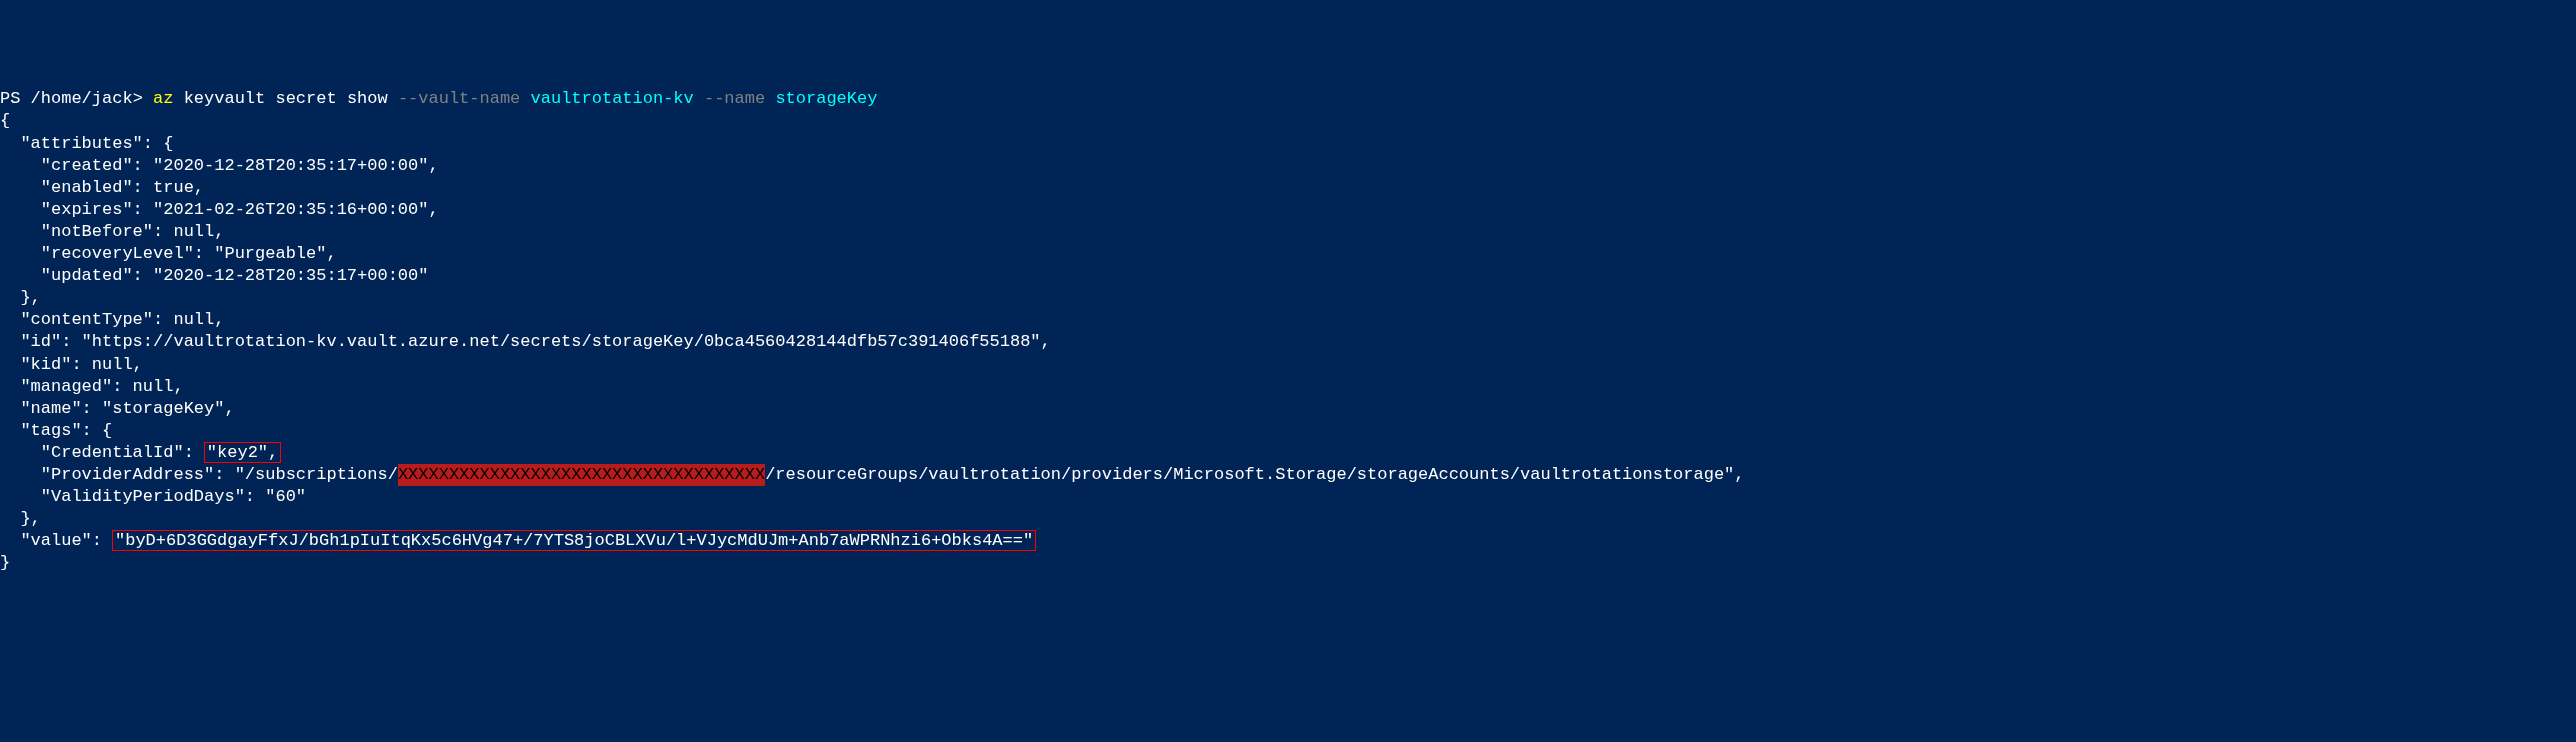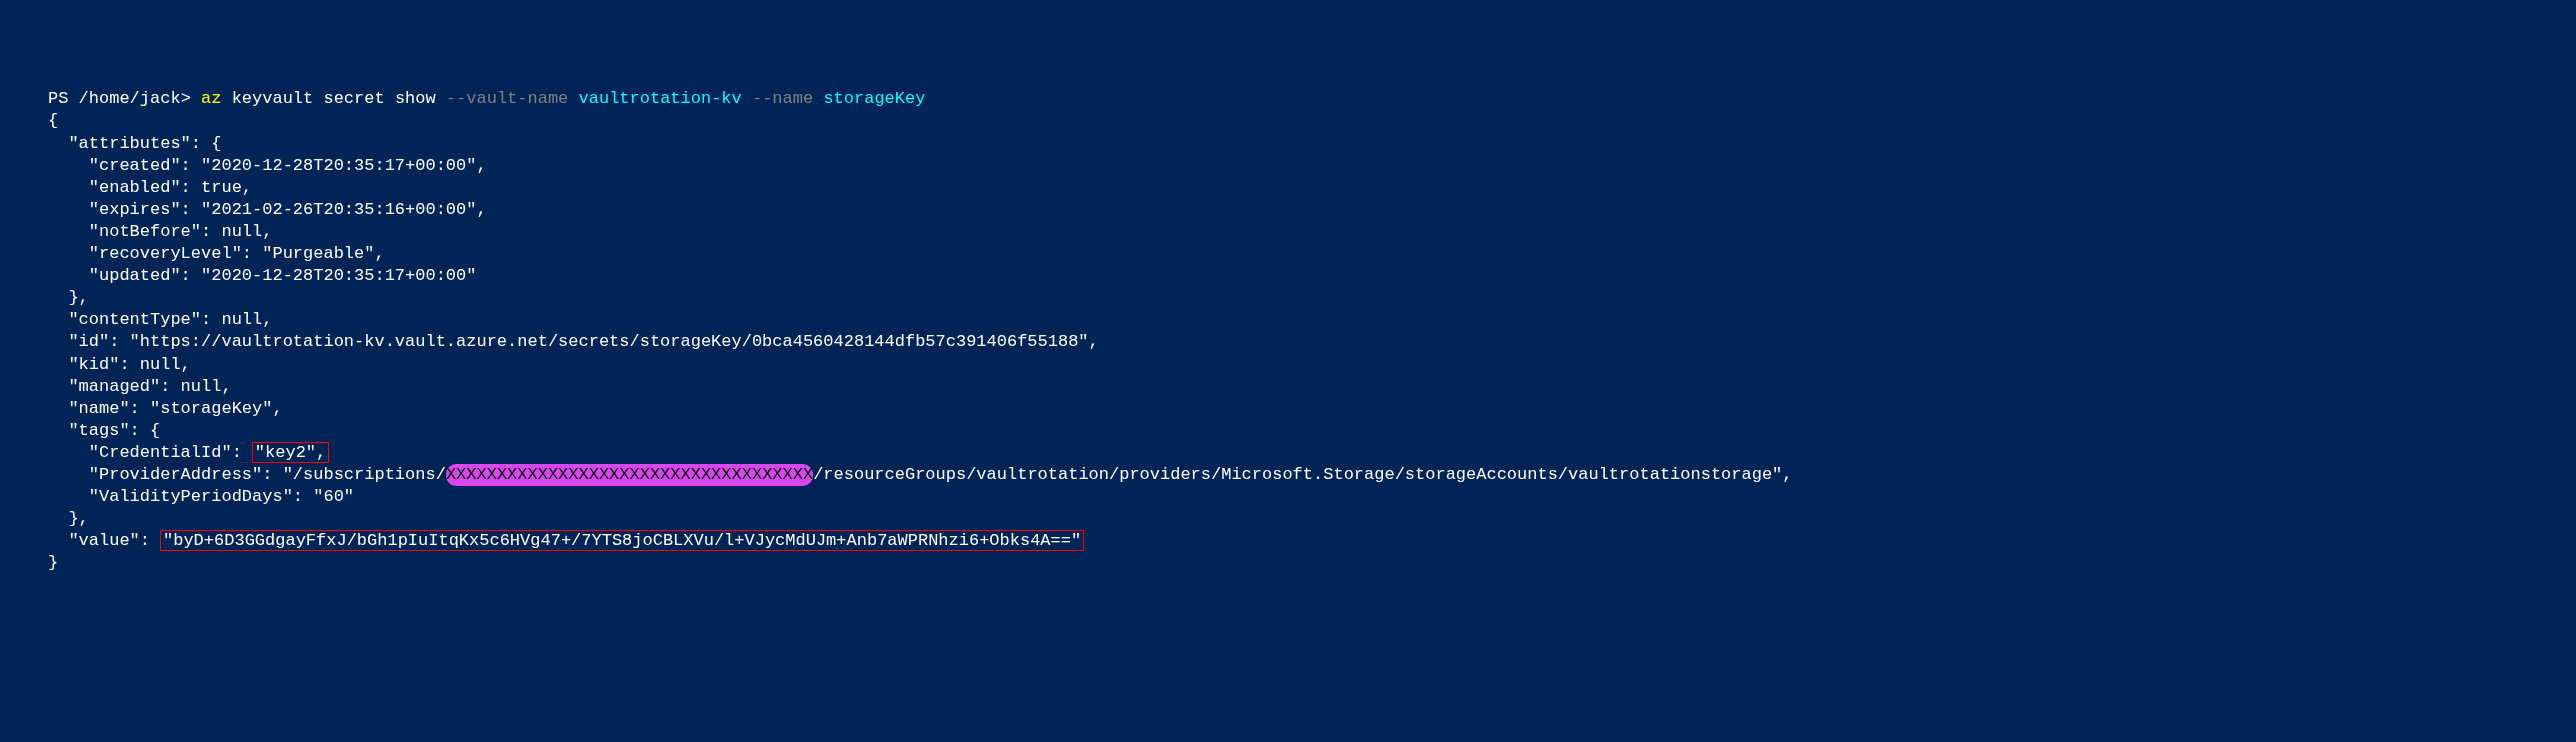--- a/index.html
+++ b/index.html
@@ -11,44 +11,42 @@
       background-color: #012456;
       color: #ffffff;
       font-family: 'Consolas', 'Courier New', monospace;
       font-size: 17px;
       line-height: 1.3;
       padding: 0;
       white-space: pre;
     }
     .terminal {
       padding: 0;
-      margin-left: 48px;
     }
     .prompt {
       color: #ffffff;
     }
     .cmd-yellow {
       color: #ffff00;
     }
     .cmd-gray {
       color: #808080;
     }
     .cmd-cyan {
       color: #00ffff;
     }
     .highlight-box {
       border: 0.9px solid #ff0000;
       display: inline;
       padding: 0 1.8px;
     }
     .redacted {
-      background-color: #d946ef;
+      background-color: #b91c1c;
       color: #000000;
       display: inline-block;
-      border-radius: 10px;
     }
     .line {
       display: block;
     }
   </style>
 </head>
 <body>
 
 
 

